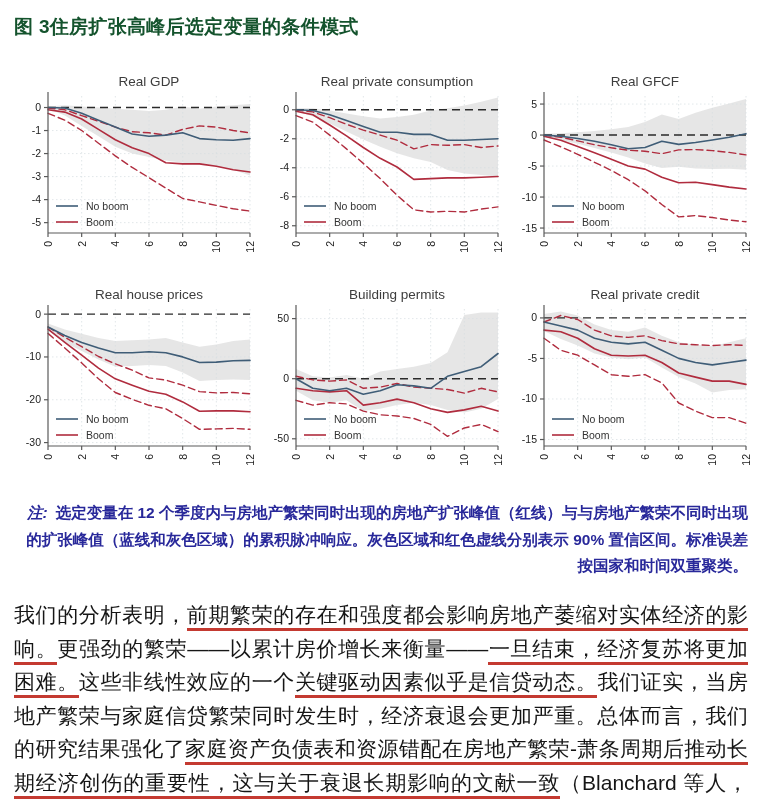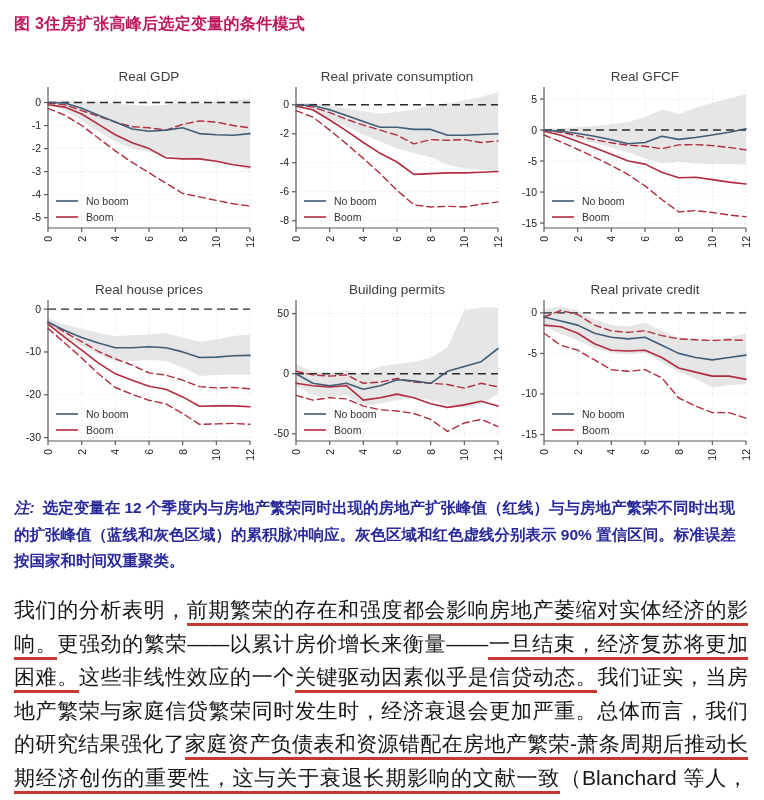--- a/index.html
+++ b/index.html
@@ -1,21 +1,21 @@
 <!DOCTYPE html>
 <html><head>
 <meta charset="utf-8">
 <style>
   html,body{margin:0;padding:0;background:#fff;}
   body{width:764px;height:800px;font-family:"Liberation Sans",sans-serif;overflow:hidden;}
   .page{padding:8px 14px 0 12px;}
-  .fig-title{font-size:16px;font-weight:700;color:#be185d;margin:6px 0 16px 2px;letter-spacing:.3px;}
+  .fig-title{font-size:19px;font-weight:700;color:#14532d;margin:6px 0 16px 2px;letter-spacing:.3px;}
   .grid{display:grid;grid-template-columns:repeat(3,1fr);column-gap:2px;row-gap:8px;width:740px;margin-top:32px;}
   svg.panel{width:246px;height:205px;display:block;}
-  .note{color:#28289a;font-weight:700;font-size:15.5px;line-height:1.72;margin:10px 2px 0 2px;text-align:left;}
+  .note{color:#28289a;font-weight:700;font-size:15.5px;line-height:1.72;margin:10px 2px 0 2px;text-align:right;}
   .note .note-prefix{font-style:italic;margin-right:8px;}
   .body-par{font-size:21px;line-height:1.6;color:#161616;margin:18px 2px 0 2px;text-align:justify;}
   .body-par .u{border-bottom:3px solid #c43a31;padding-bottom:2px;
                -webkit-box-decoration-break:clone;box-decoration-break:clone;}
 </style>
 </head>
 <body>
 
 <div class="page">
 

